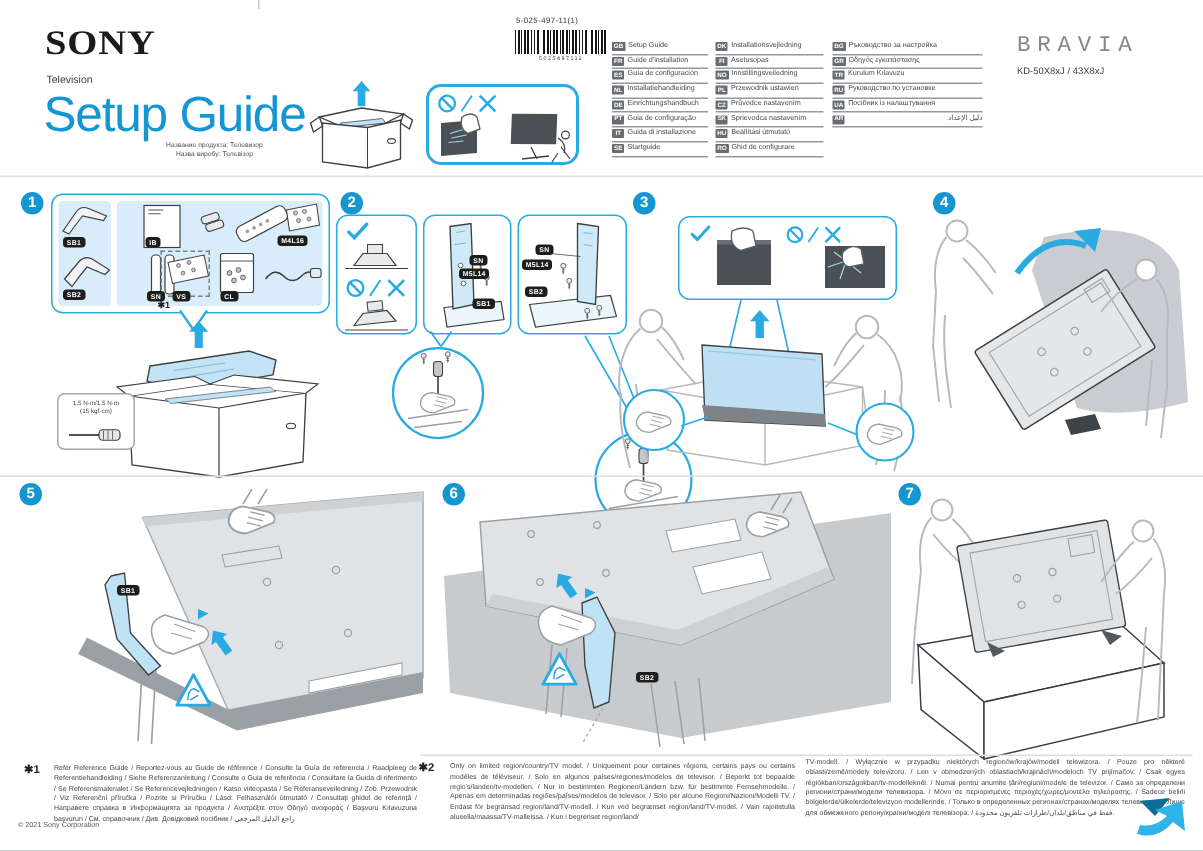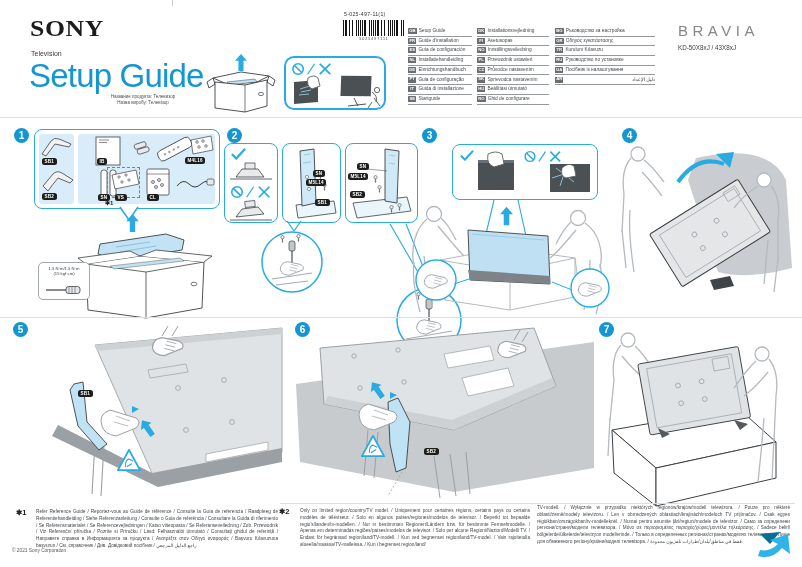--- a/index.html
+++ b/index.html
@@ -208,21 +208,21 @@
     <div class="lrow">
         <span class="lcode">UA</span>
         <span class="llabel">Посібник із налаштування</span>
       </div>
     <div class="lrow rtl">
         <span class="lcode">AR</span>
         <span class="llabel">دليل الإعداد</span>
       </div>
   </div>
 
-  <div class="bravia" style="left:678px;top:22px;">BRAVIA</div>
+  <div class="bravia" style="left:678px;top:22px;font-family:Liberation Mono, monospace;">BRAVIA</div>
   <div class="models" style="left:678px;top:44px;">KD-50X8xJ / 43X8xJ</div>
 
   <div class="hairline" style="left:0;top:117px;width:802px;"></div>
 
   <div class="stepnum" style="left:14px;top:128px;">1</div>
   <div class="panel" style="left:34px;top:129px;width:186px;height:80px;"></div>
   <div class="bluebox" style="left:39px;top:134px;width:35px;height:70px;"></div>
   <div class="bluebox" style="left:78px;top:134px;width:137px;height:70px;"></div>
 
   <svg class="s" style="left:39px;top:134px;" width="176" height="72" viewBox="0 0 176 72">

